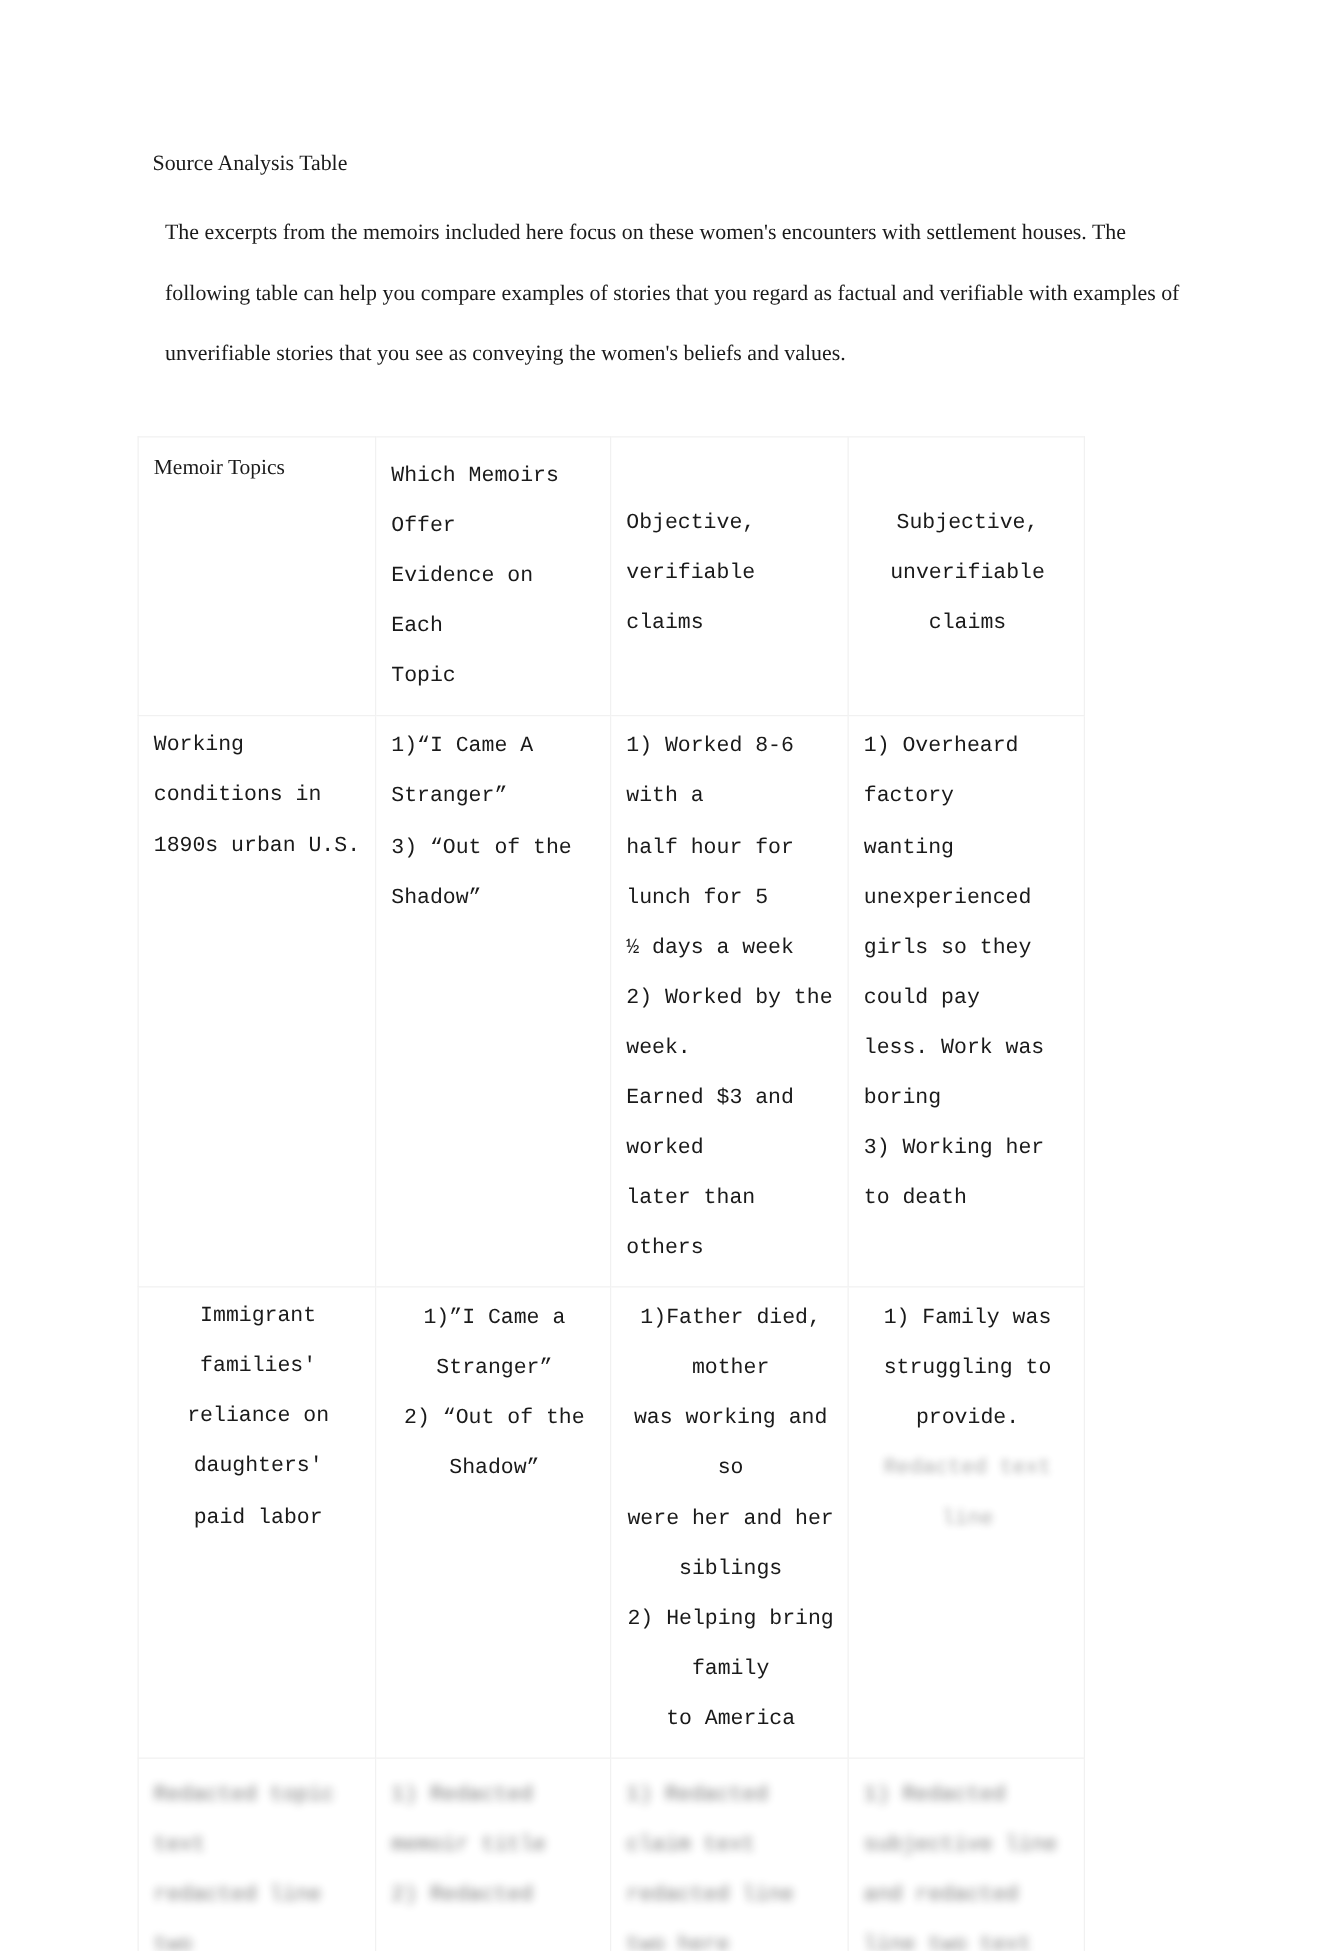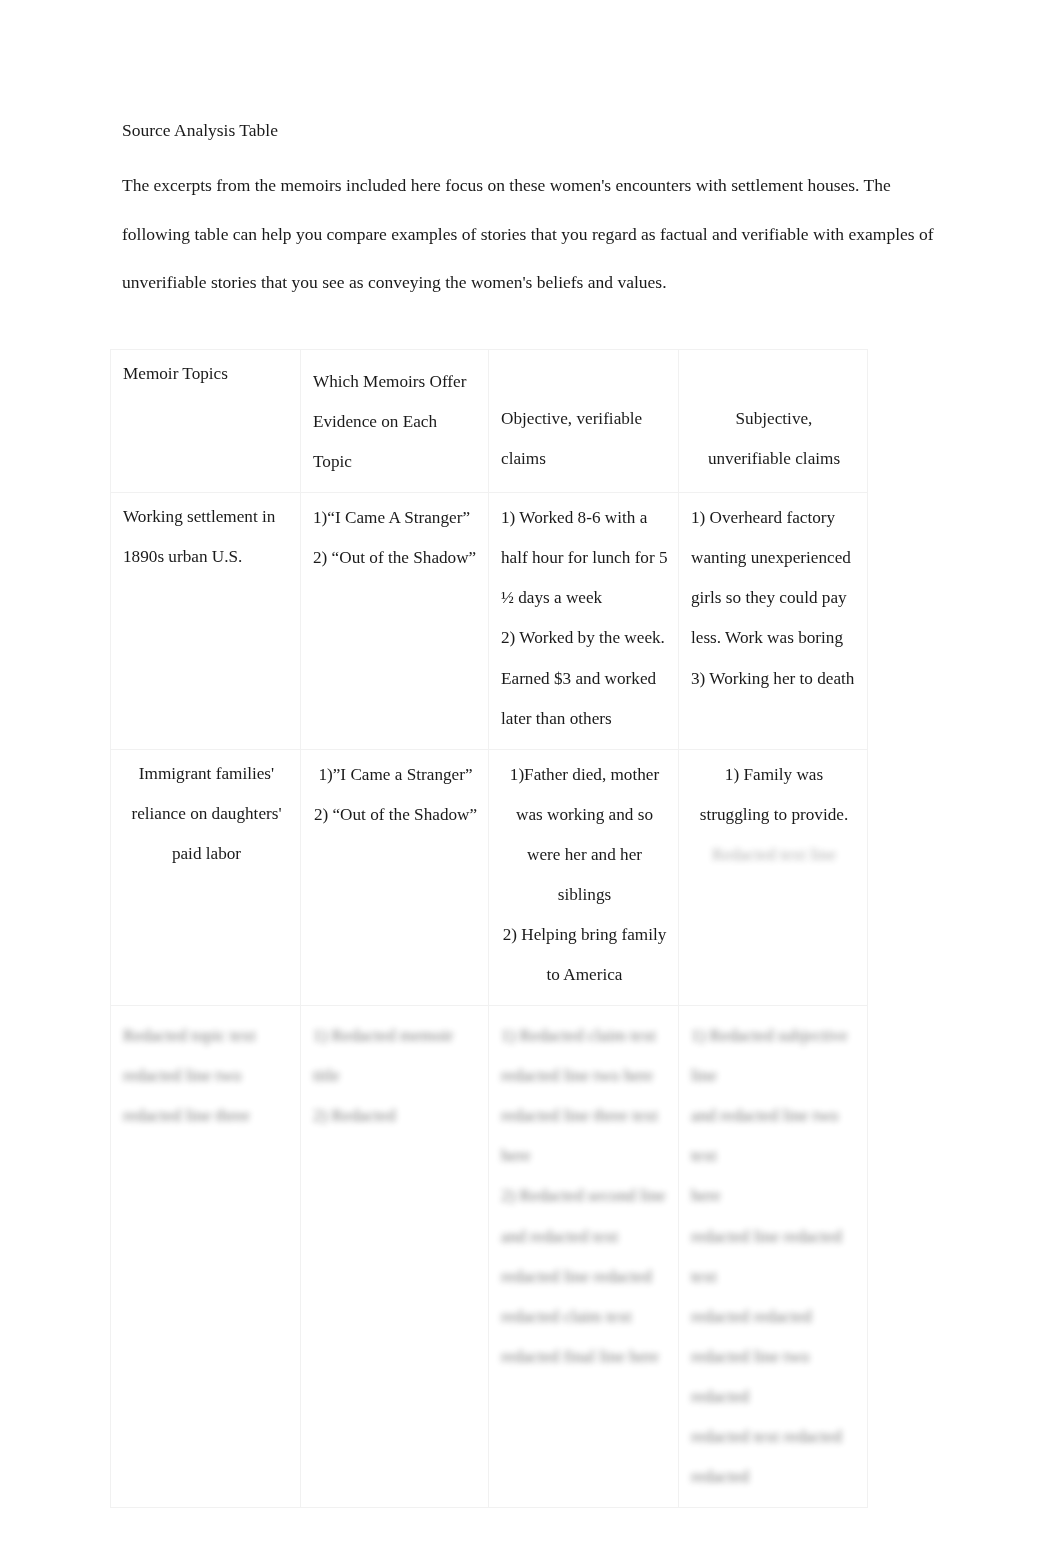--- a/index.html
+++ b/index.html
@@ -30,21 +30,21 @@
   }
   .doc-title {
     font-size: 17.5px;
     line-height: 1.45;
     margin: 0 0 18px 0;
     white-space: nowrap;
   }
   .intro {
     font-size: 17.5px;
     line-height: 2.75;
-    margin: 0;
+    margin: 10px;
     width: 818px;
     text-align: left;
   }
 
   
   .tbl-wrap {
     position: absolute;
     left: 110px;
     top: 349px;
     width: 757px;
@@ -66,20 +66,21 @@
   .col3 { width: 190px; }
   .col4 { width: 189px; }
 
   .cellpad {
     padding: 12px 10px 10px 12px;
   }
   .cell-line {
     line-height: 2.33;
     font-size: 17.2px;
     white-space: pre-wrap;
+    font-family: Liberation Mono, monospace;
   }
   
   td.vmid { vertical-align: middle; }
   td.vmid .cellpad { padding-top: 4px; padding-bottom: 4px; }
 
   
   .hdr-c1 { line-height: 2.33; font-size: 17.2px; }
 
   
   .blurred {
@@ -141,28 +142,28 @@
             <div class="cellpad" style="padding-top:49px;text-align:center;">
               <div class="cell-line">Subjective,
 unverifiable claims</div>
             </div>
           </td>
         </tr>
 
         <tr class="row-h2">
           <td class="vmid">
             <div class="cellpad">
-              <div class="cell-line">Working settlement in
+              <div class="cell-line">Working conditions in
 1890s urban U.S.</div>
             </div>
           </td>
           <td>
             <div class="cellpad" style="padding-top:5px;">
               <div class="cell-line">1)“I Came A Stranger”
-2) “Out of the Shadow”</div>
+3) “Out of the Shadow”</div>
             </div>
           </td>
           <td>
             <div class="cellpad" style="padding-top:5px;">
               <div class="cell-line">1) Worked 8-6 with a
 half hour for lunch for 5
 ½ days a week
 2) Worked by the week.
 Earned $3 and worked
 later than others</div>

